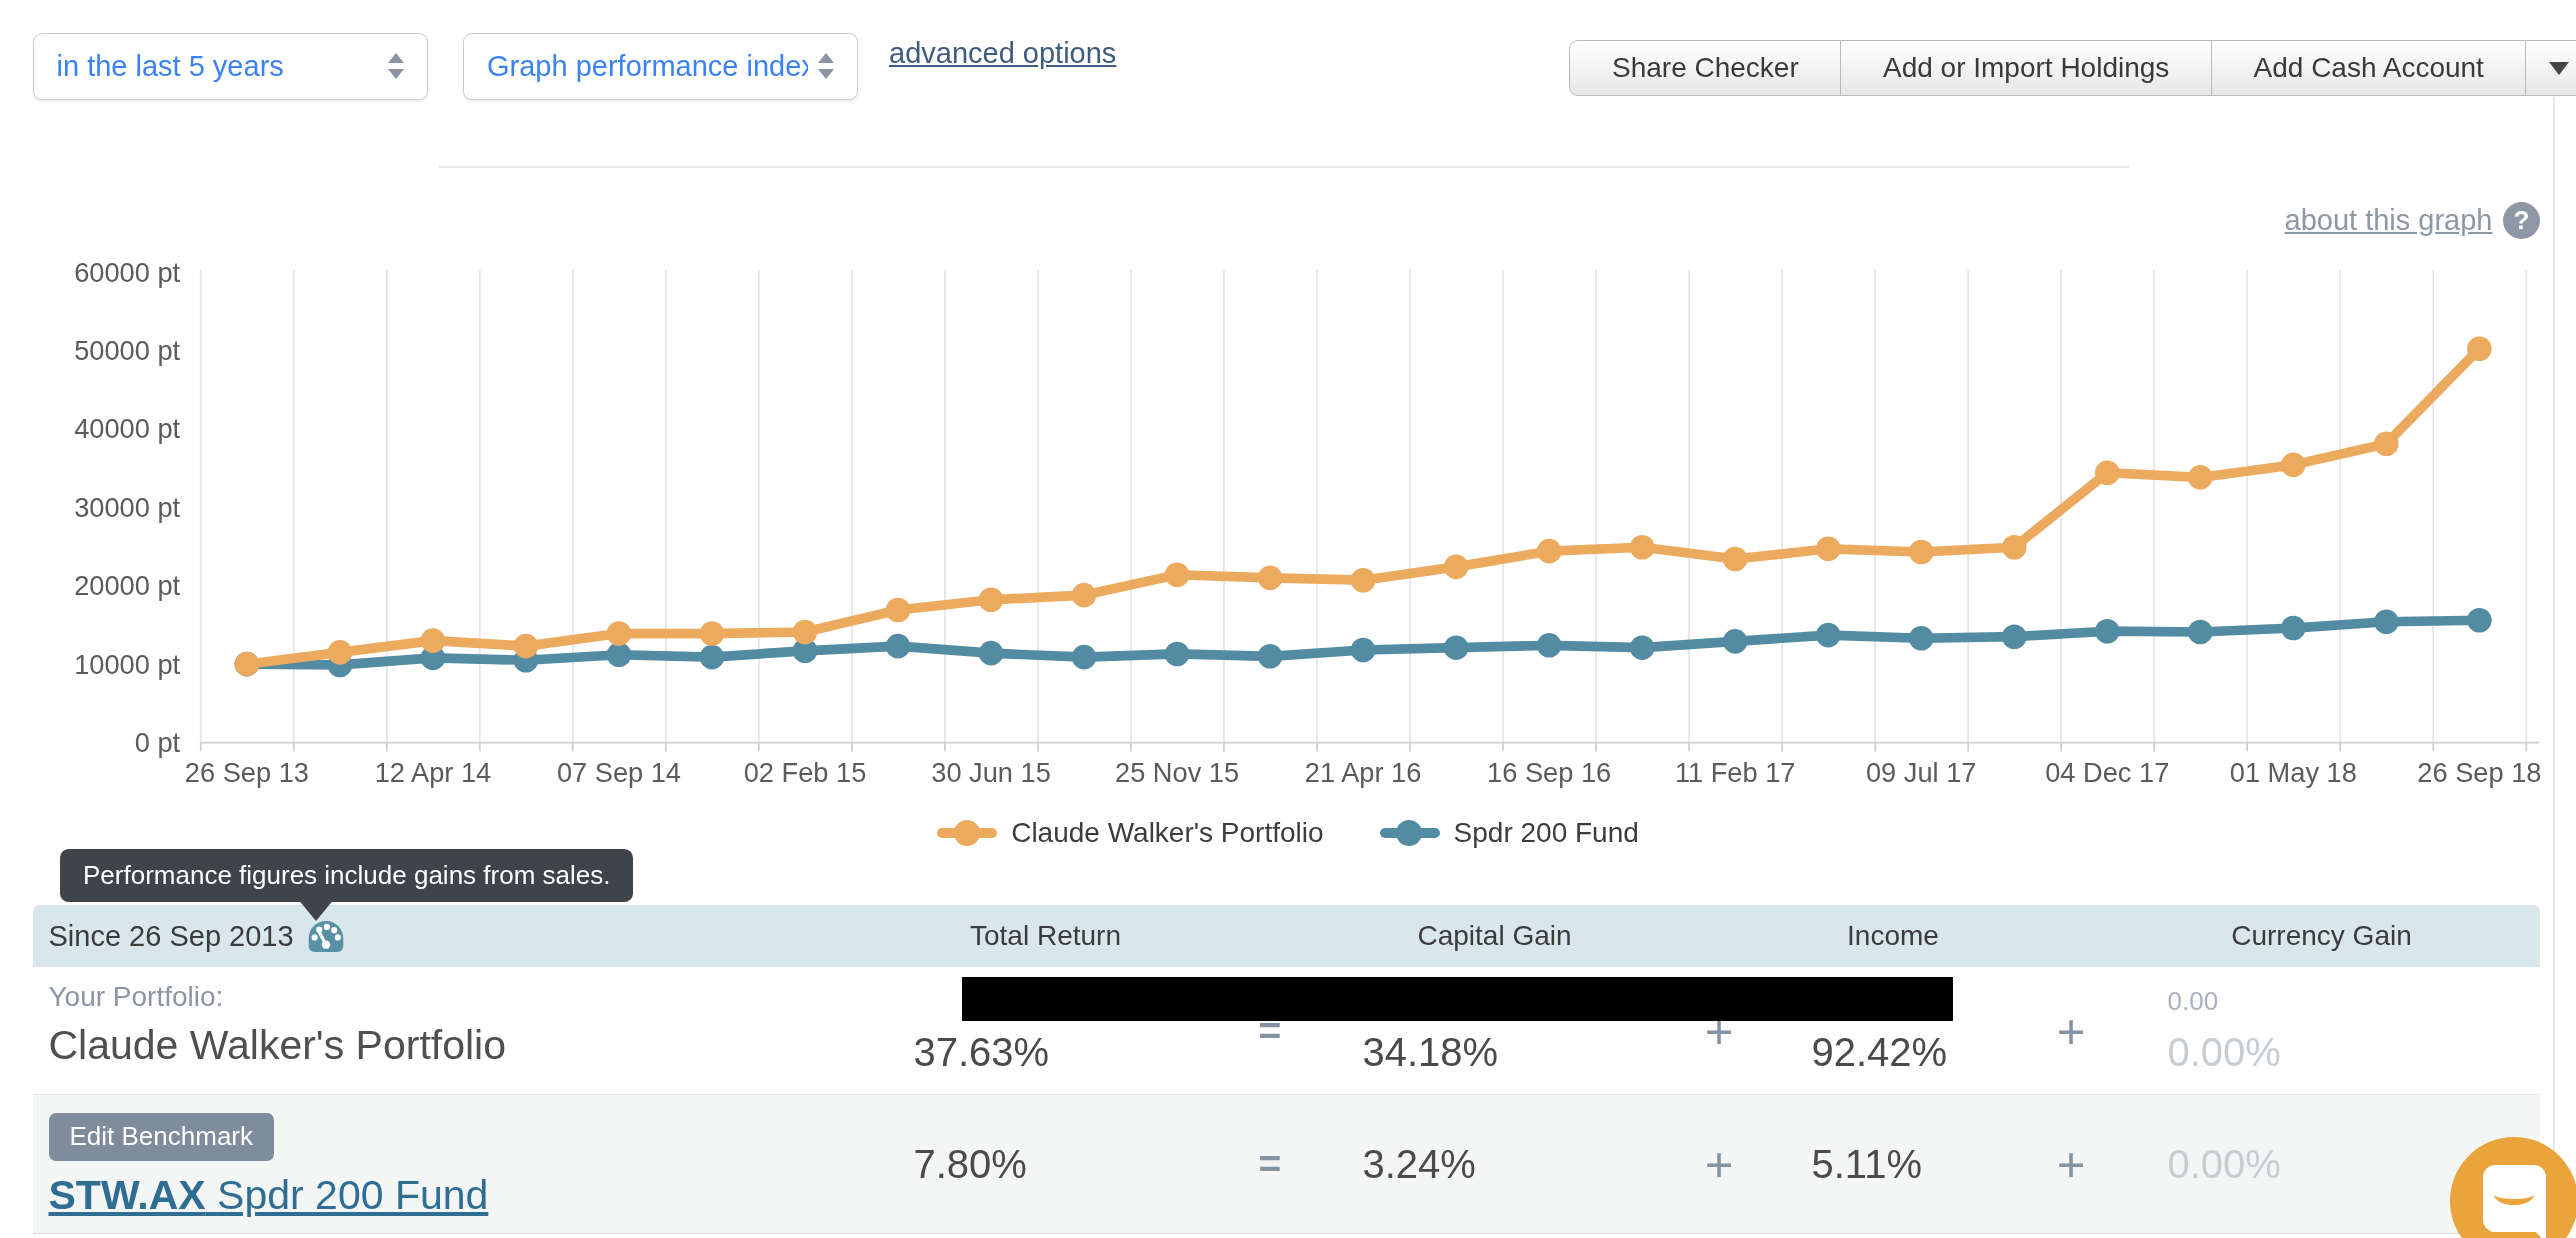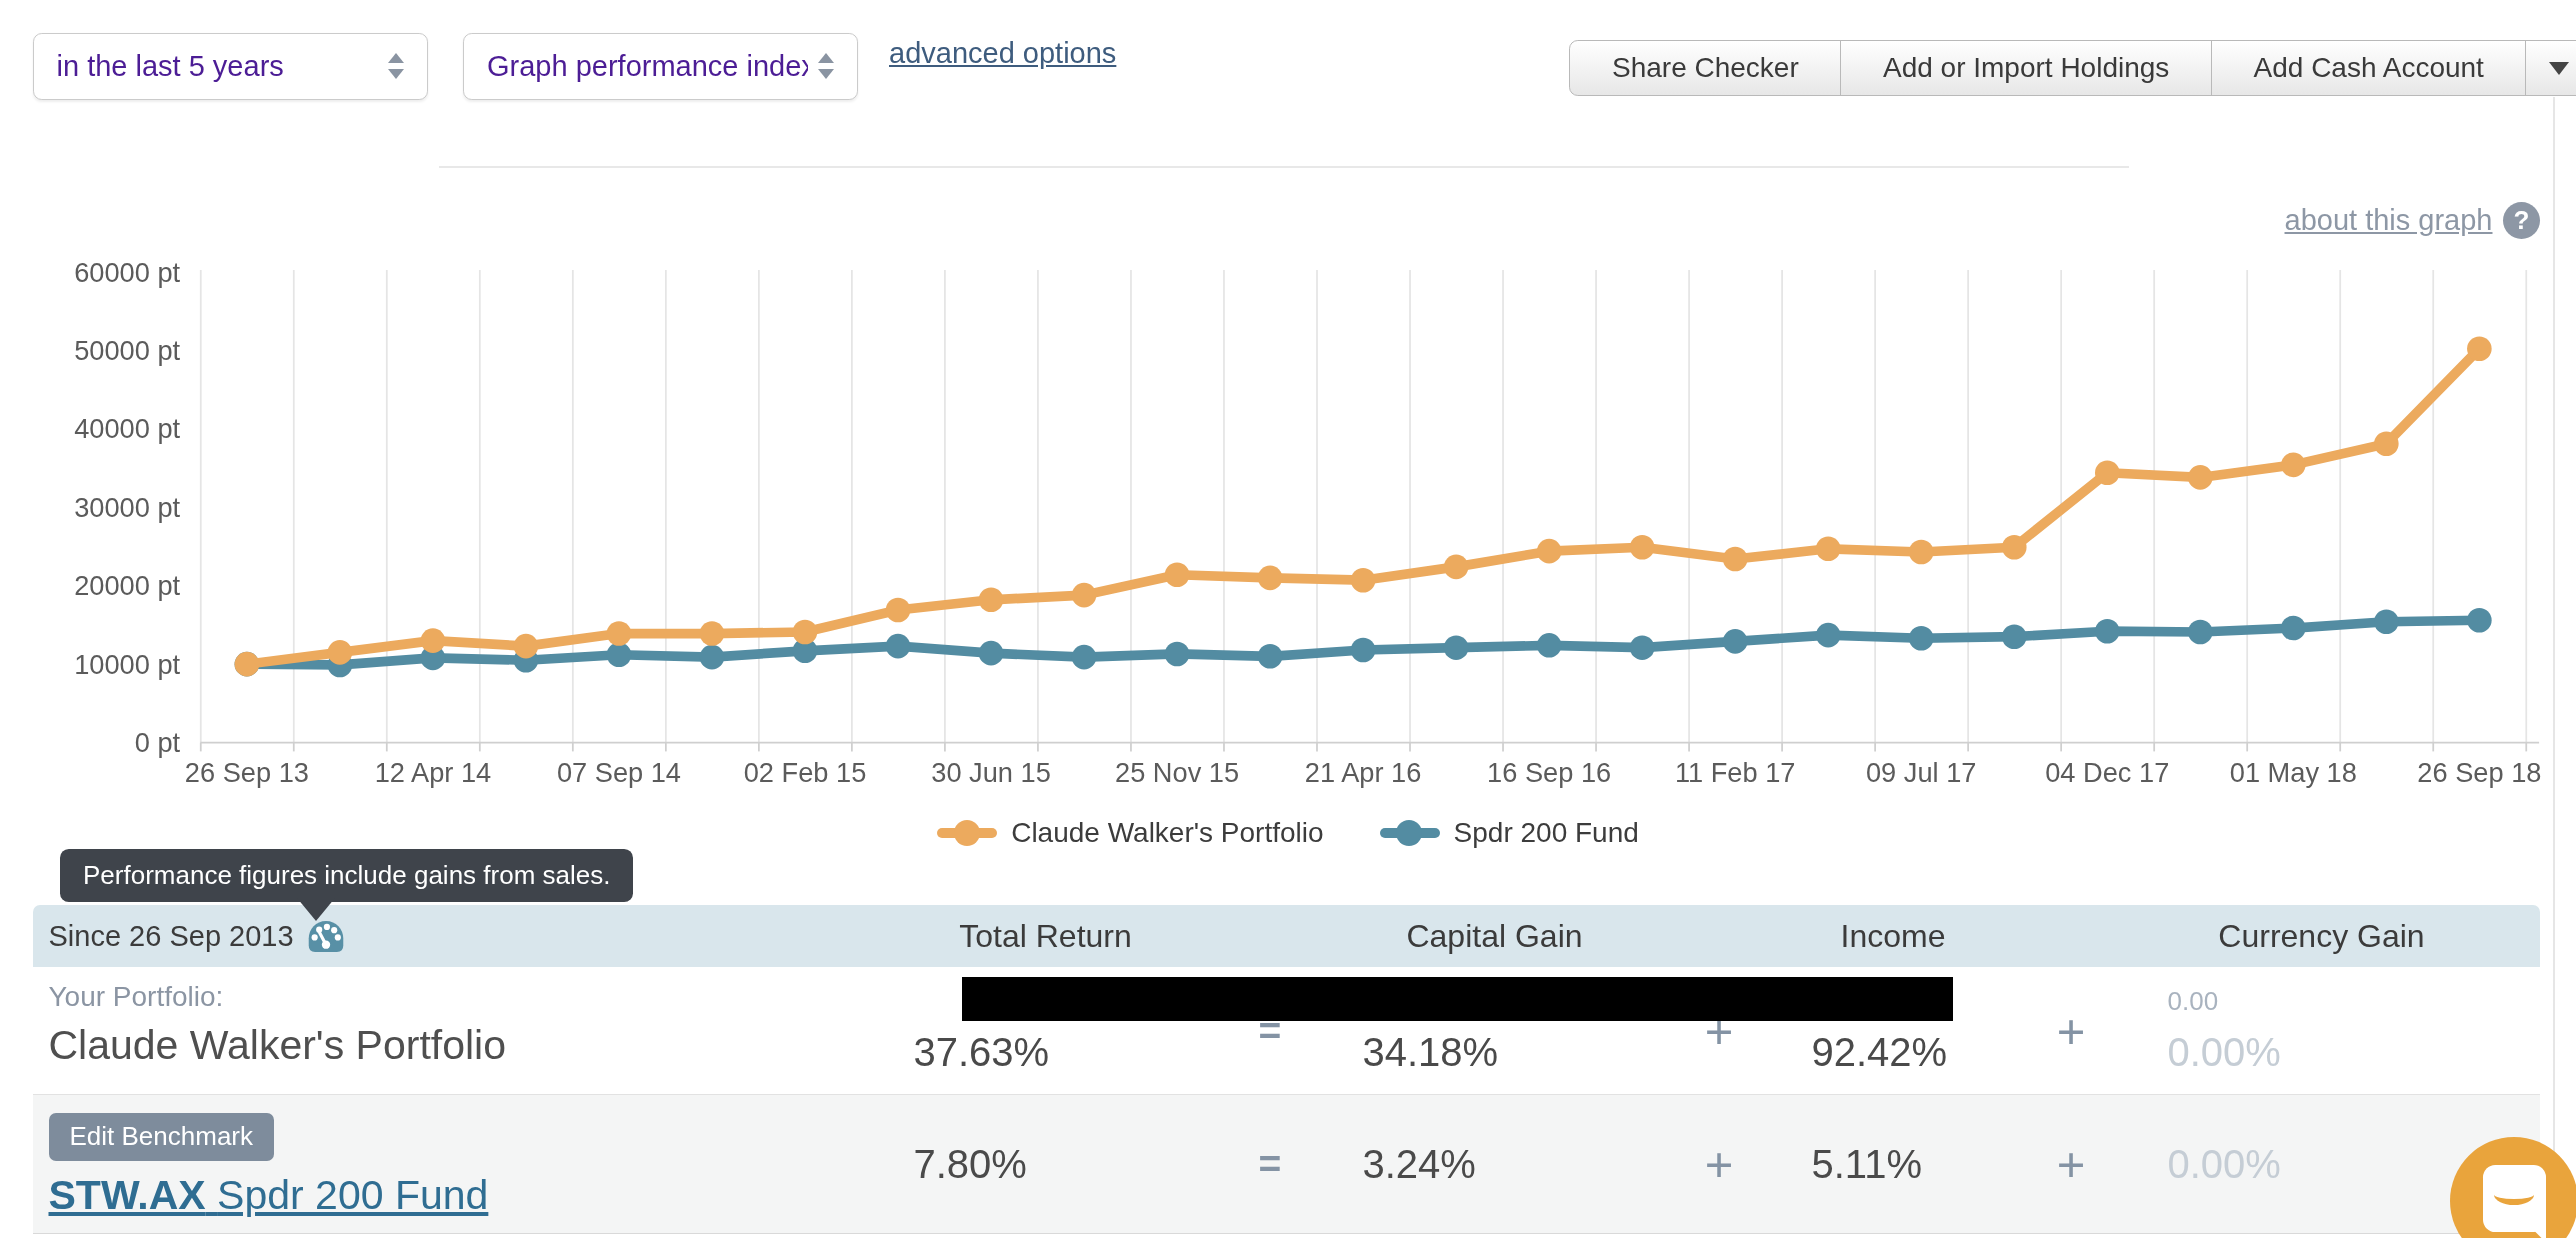--- a/index.html
+++ b/index.html
@@ -2,21 +2,21 @@
 <html style="font-size:14px"><head>
 <meta charset="utf-8">
 <style>
   * { margin:0; padding:0; box-sizing:border-box; }
   html,body { width:2576px; height:1239px; background:#ffffff; overflow:hidden;
               font-family:"Liberation Sans","DejaVu Sans",sans-serif; position:relative; }
 
   
   .select-box { position:absolute; height:67px; width:395px; background:#ffffff;
     border:1.8px solid #cbcbcb; border-radius:8.8px; display:flex; align-items:center;
-    padding:0 23px; color:#4c1d95; font-size:29px; box-shadow:0 1.8px 2.6px rgba(0,0,0,.07);
+    padding:0 23px; color:#3b82f6; font-size:29px; box-shadow:0 1.8px 2.6px rgba(0,0,0,.07);
     cursor:pointer; }
   #period-select { left:32.5px; top:32.5px; }
   #graph-select  { left:463px; top:32.5px; }
   .select-label { flex:1; white-space:nowrap; overflow:hidden; }
   .spinner { display:flex; flex-direction:column; gap:6.2px; margin-left:10.5px; }
   .tri-up   { width:0; height:0; border-left:8.8px solid transparent; border-right:8.8px solid transparent; border-bottom:10.5px solid #8a94a2; }
   .tri-down { width:0; height:0; border-left:8.8px solid transparent; border-right:8.8px solid transparent; border-top:10.5px solid #8a94a2; }
 
   .adv-link { position:absolute; left:889px; top:37px; font-size:29px; color:#3e5c7e;
     text-decoration:underline; cursor:pointer; }
@@ -53,21 +53,21 @@
   
   .tooltip { position:absolute; left:60px; top:849px; height:53px; line-height:53px;
     background:#3f444b; color:#ffffff; font-size:26px; padding:0 23px; border-radius:8.8px; z-index:6; }
   .tooltip-caret { position:absolute; left:297px; top:898px; width:0; height:0; z-index:6;
     border-left:19.3px solid transparent; border-right:19.3px solid transparent; border-top:23px solid #3f444b; }
 
   
   .perf-table { position:absolute; left:32.5px; top:905px; width:2507px; }
   .prow { display:grid; grid-template-columns:881px 264px 185px 264px 185px 163px 193px 308px 66px; }
   .phead { height:62px; background:#d9e6ec; border-radius:7px 7px 0 0; align-items:center; }
-  .phead .hcell { font-size:32px; color:#3b3b3b; text-align:center; }
+  .phead .hcell { font-size:28px; color:#3b3b3b; text-align:center; }
   .since-cell { display:flex; align-items:center; gap:12.3px; padding-left:16px; font-size:29px; color:#3b3b3b; }
 
   .prow1 { height:127px; background:#ffffff; }
   .prow2 { height:140px; background:#f4f5f5; border-top:1.8px solid #e2e2e2; border-bottom:1.8px solid #d9d9d9; }
 
   .vcell { display:flex; flex-direction:column; align-items:flex-start; justify-content:flex-end;
     padding-bottom:19.3px; font-size:40px; color:#4a4a4a; }
   .prow2 .vcell { justify-content:center; padding-bottom:0; }
   .opcell { display:flex; align-items:center; justify-content:center; color:#8493a4; }
   .op-eq   { font-size:39px; font-weight:bold; }

